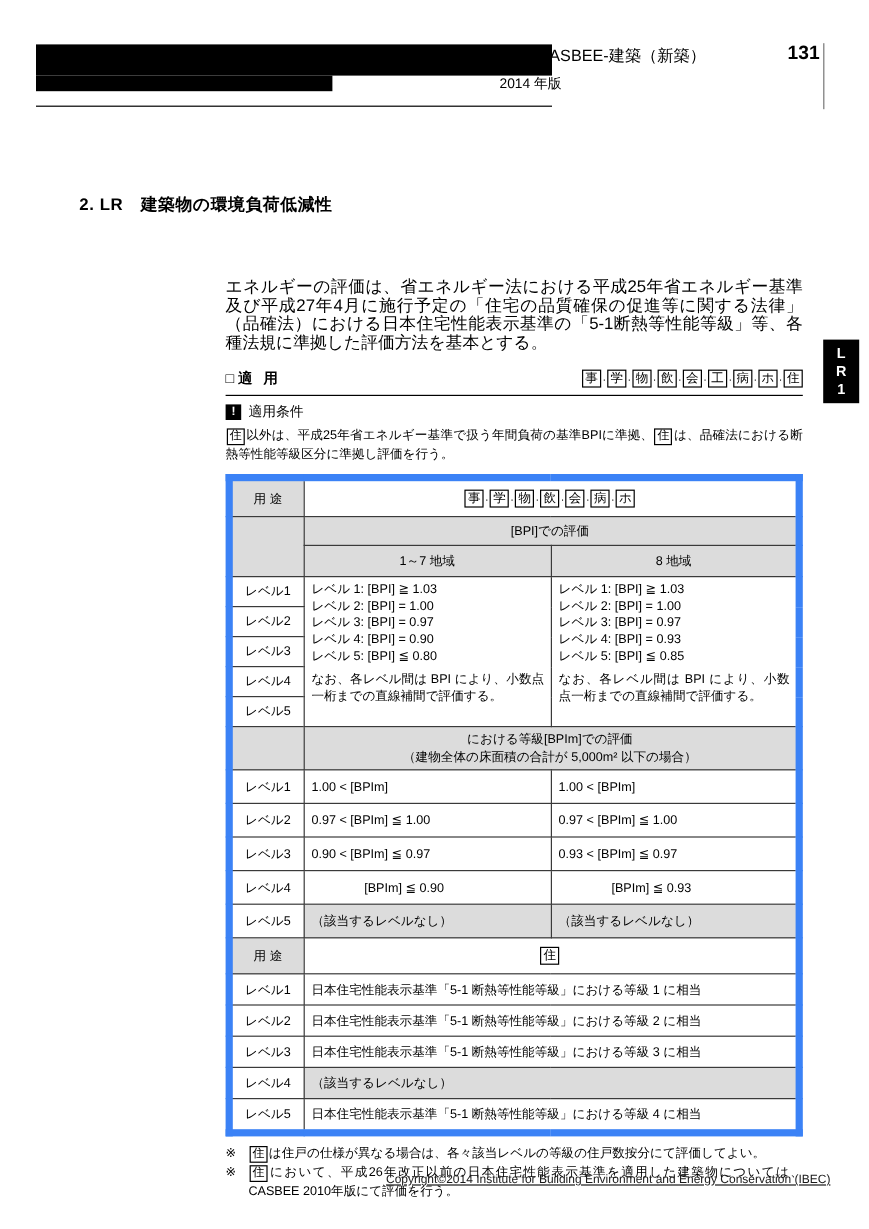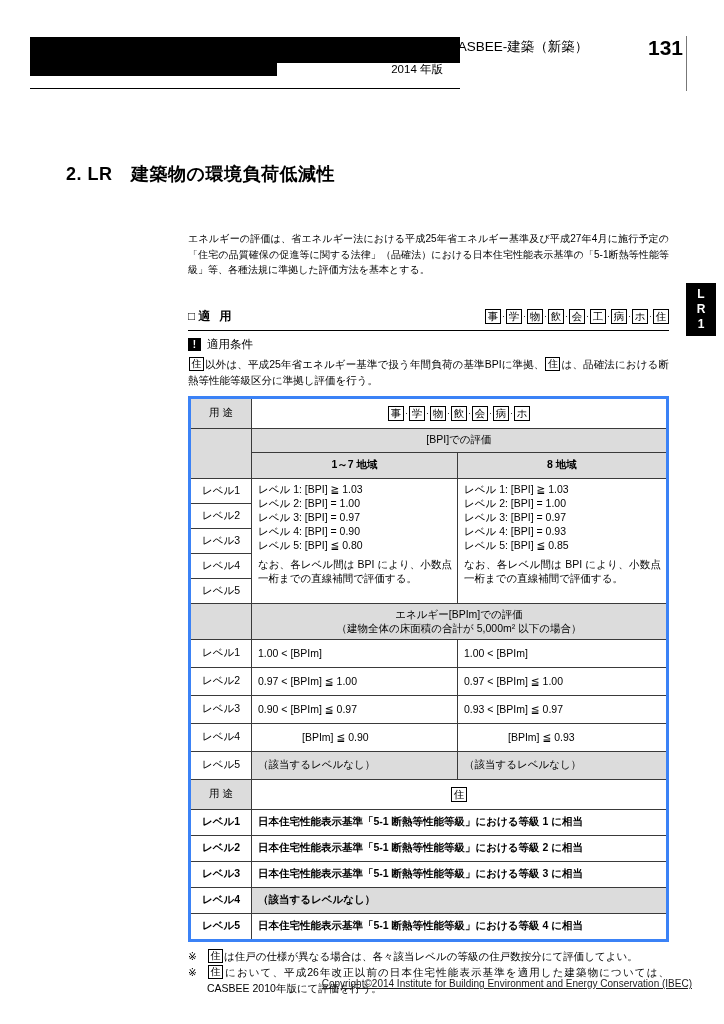--- a/index.html
+++ b/index.html
@@ -5,61 +5,61 @@
   html,body { margin:0; padding:0; }
   body {
     width:724px; height:1024px; position:relative;
     background:#ffffff; color:#000;
     font-family:"Liberation Sans","DejaVu Sans",sans-serif;
     overflow:hidden;
   }
   
   .redact1 { position:absolute; left:30px; top:37px; width:430px; height:26px; background:#000; }
   .redact2 { position:absolute; left:30px; top:63px; width:247px; height:13px; background:#000; }
-  .edition { position:absolute; left:287px; top:62px; width:156px; text-align:right; font-size:11.5px; }
+  .edition { position:absolute; left:312px; top:62px; width:156px; text-align:right; font-size:11.5px; }
   .doc-title { position:absolute; left:448px; top:38px; font-size:13.5px; }
-  .page-num  { position:absolute; left:630px; top:36px; width:53px; text-align:right; font-size:21px; font-weight:bold; }
+  .page-num  { position:absolute; left:630px; top:36px; width:53px; text-align:right; font-size:16px; font-weight:bold; }
   .head-vline { position:absolute; left:686px; top:36px; width:1px; height:55px; background:#777; }
   .head-rule  { position:absolute; left:30px; top:88px; width:430px; height:1px; background:#000; }
   
-  .section-title { position:absolute; left:66px; top:162px; font-size:18px; font-weight:bold; letter-spacing:0.5px; }
+  .section-title { position:absolute; left:66px; top:162px; font-size:14px; font-weight:bold; letter-spacing:0.5px; }
   .side-tab {
     position:absolute; left:686px; top:283px; width:30px; height:53px; background:#000; color:#fff;
     display:flex; flex-direction:column; align-items:center; justify-content:center;
     font-size:12px; line-height:15px; font-weight:bold;
   }
   
   .content { position:absolute; left:188px; top:231px; width:481px; }
   .lr1-title { font-size:15px; font-weight:bold; margin-bottom:5px; }
-  .intro { font-size:10px; line-height:15.5px; text-align:justify; margin-bottom:25px; }
+  .intro { font-size:14px; line-height:15.5px; text-align:justify; margin-bottom:9px; }
   .heading-bar {
     background:#5a5a5a; color:#fff; font-weight:bold; font-size:13px;
     letter-spacing:3.5px; padding:3px 8px; line-height:16px;
   }
   .apply-row { display:flex; justify-content:space-between; 
     border-bottom:1px solid #000; padding:5px 0 5px; }
   .apply-label { font-size:12px; font-weight:bold; letter-spacing:3px; }
   .boxrow { display:flex; align-items:center; justify-content:center; }
   .use-box { border:1px solid #000; min-width:13px; height:13px; line-height:13px;
     text-align:center; font-size:10.5px; padding:0 0.5px; }
   .sep-dot { font-size:9px; margin:0 1px; }
   .cond-head { display:flex; align-items:center; gap:6px; margin-top:6px; font-size:11.5px; }
   .alert-icon { background:#000; color:#fff; width:13px; height:13px; text-align:center;
     line-height:13px; font-weight:bold; font-size:10px; flex:0 0 auto; }
   .cond-body { margin-top:4px; font-size:10.5px; line-height:16px; text-align:justify; }
   .inline-box { display:inline-block; border:1px solid #000; padding:0 1.5px; margin:0 1px;
     font-size:10px; line-height:12px; vertical-align:0.5px; }
   
   table.eval { width:100%; border-collapse:collapse; margin-top:8px; font-size:10.5px;
-    border:3px solid #3b82f6; }
+    border:6px solid #3b82f6; }
   table.eval td { border:1px solid #3a3a3a; padding:2px 6px; vertical-align:middle; }
   .gray { background:#dcdcdc; }
   .lab { text-align:center; padding:2px 2px !important; }
   .center { text-align:center; }
-  .h25 td { height:25px; } .h21 td { height:21px;font-weight:bold; } .h20 td { height:20px; }
+  .h25 td { height:25px; } .h21 td { height:21px; } .h20 td { height:20px; }
   .h23 td { height:23px; } .h19 td { height:19px; }
   .bpi-cell { vertical-align:top !important; padding:3px 5px 2px 6px !important; line-height:14px;margin-left:29px; }
   .bpi-note { margin-top:5px; text-align:justify; }
   .bpim-head { line-height:14.5px; padding:3px 4px !important; }
   .indent { padding-left:50px !important; }
   
   .footnotes { margin-top:6px; font-size:10.5px; line-height:16px; }
   .footnote { position:relative; padding-left:19px; text-align:justify; }
   .fn-mark { position:absolute; left:0; top:0; }
   .copyright { position:absolute; right:32px; top:978px; font-size:10px; color:#1a1a1a;text-decoration:underline; }
@@ -187,21 +187,21 @@
         <tr class="h20">
             <td class="lab">レベル4</td>
           </tr>
         <tr class="h20">
             <td class="lab">レベル5</td>
           </tr>
 
         <tr>
           <td class="gray"></td>
           <td colspan="2" class="gray center bpim-head">
-            <div>エネルギー[BPIm]での評価</div>
+            <div>における等級[BPIm]での評価</div>
             <div>（建物全体の床面積の合計が 5,000m² 以下の場合）</div>
           </td>
         </tr>
 
         <tr class="h23">
           <td class="lab">レベル1</td>
           <td>1.00 &lt; [BPIm]</td>
           <td>1.00 &lt; [BPIm]</td>
         </tr>
         <tr class="h23">

